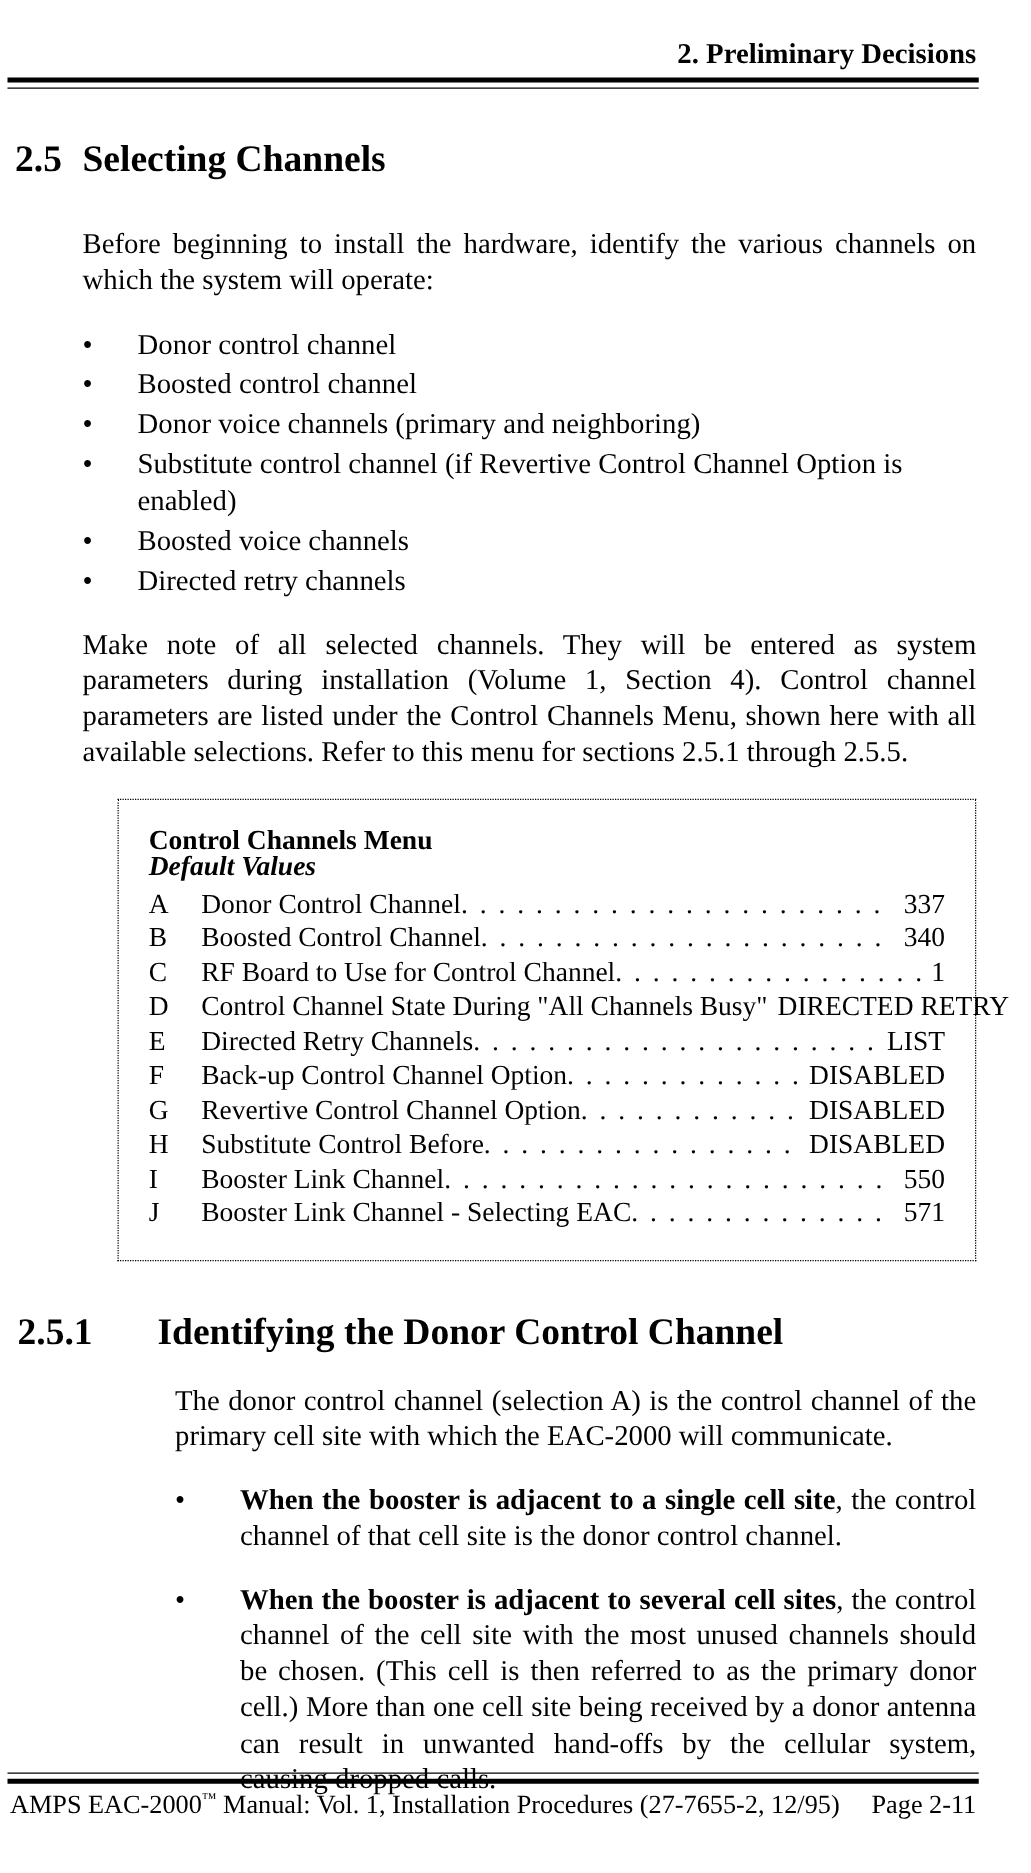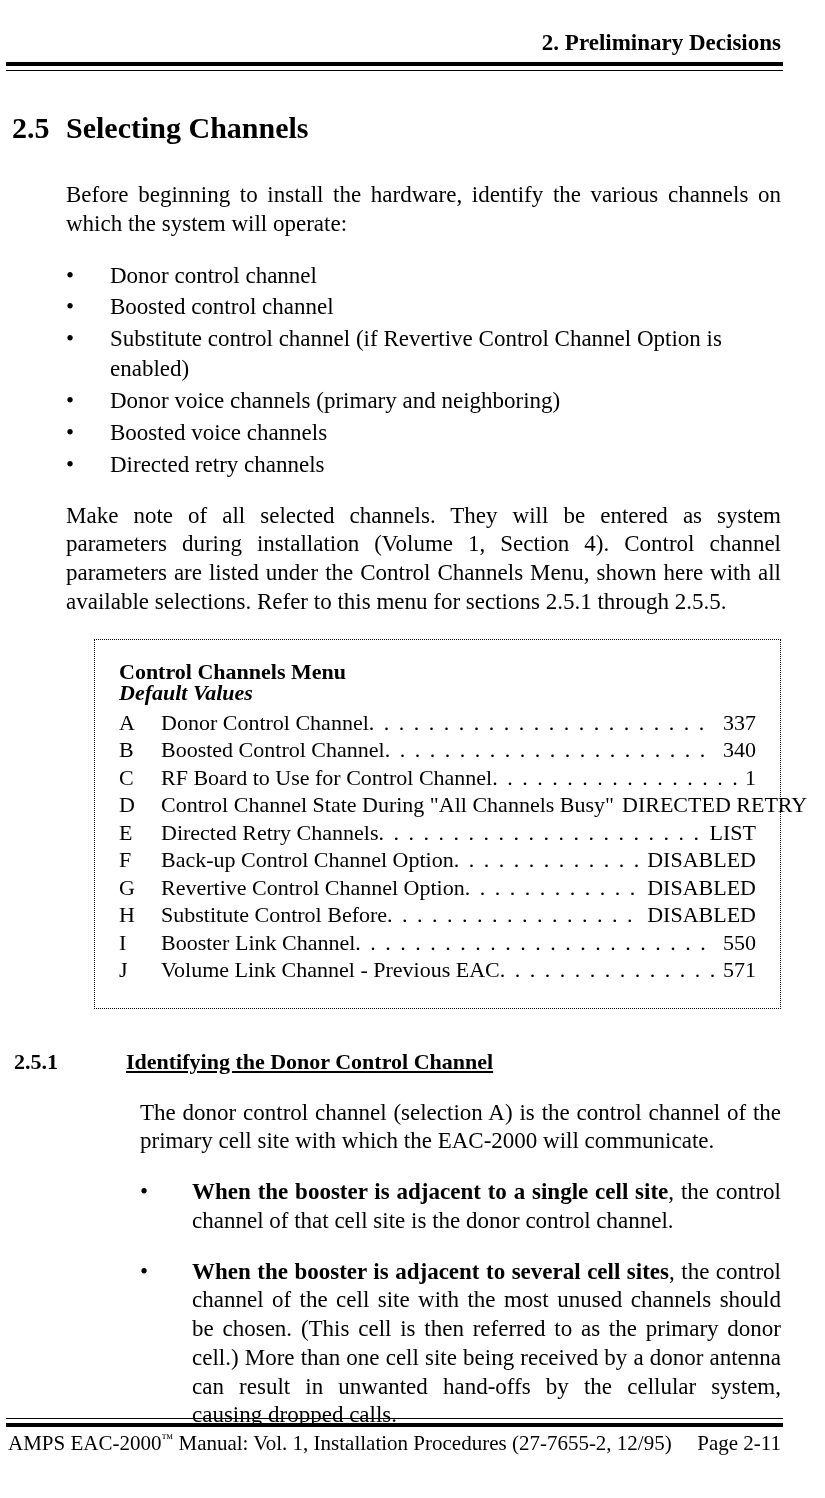--- a/index.html
+++ b/index.html
@@ -113,24 +113,23 @@
     content: " . . . . . . . . . . . . . . . . . . . . . . . . . . . . . . . . . . . . . . . . . . . . . . . . . . . . . . . . . . . . . . . . . . . . . . . . . . . . . . . . . . . . . . . . . . . . . .";
   }
   .menu-val {
     flex: 0 0 auto;
     padding-left: 8px;
   }
   .subsection {
     margin: 40px 0 0 0;
   }
   .subsection-head {
-    font-size: 22px;
+    font-size: 30px;
     font-weight: bold;
     margin: 0 0 24px 0;
-    text-decoration: underline;
   }
   .subsec-num { display:inline-block; width:112px; padding-left:2px;}
   .sub-body {
     margin-left: 128px;
     font-size: 23px;
     line-height: 1.25;
   }
   ul.sub-bullets {
     list-style: none;
     padding: 0;
@@ -186,22 +185,22 @@
     <h2 class="section-title">
       <span class="sec-num">2.5</span><span>Selecting Channels</span>
     </h2>
 
     <div class="body-block">
       <p class="para">Before beginning to install the hardware, identify the various channels on which the system will operate:</p>
 
       <ul class="bullets">
         <li>Donor control channel</li>
         <li>Boosted control channel</li>
+        <li>Donor voice channels (primary and neighboring)</li>
         <li>Substitute control channel (if Revertive Control Channel Option is enabled)</li>
-        <li>Donor voice channels (primary and neighboring)</li>
         <li>Boosted voice channels</li>
         <li>Directed retry channels</li>
       </ul>
 
       <p class="para para-justify">Make note of all selected channels.  They will be entered as system parameters during installation (Volume 1, Section 4).  Control channel parameters are listed under the Control Channels Menu, shown here with all available selections.  Refer to this menu for sections 2.5.1 through 2.5.5.</p>
 
       <div class="menu-box">
         <div class="menu-title">Control Channels Menu</div>
         <div class="menu-default">Default Values</div>
 
@@ -254,21 +253,21 @@
           <span class="menu-val">DISABLED</span>
         </div>
         <div class="menu-row">
           <span class="menu-key">I</span>
           <span class="menu-label">Booster Link Channel</span>
           <span class="menu-dots"></span>
           <span class="menu-val">550</span>
         </div>
         <div class="menu-row">
           <span class="menu-key">J</span>
-          <span class="menu-label">Volume Link Channel - Previous EAC</span>
+          <span class="menu-label">Booster Link Channel - Selecting EAC</span>
           <span class="menu-dots"></span>
           <span class="menu-val">571</span>
         </div>
       </div>
     </div>
 
     <div class="subsection">
       <div class="subsection-head">
         <span class="subsec-num">2.5.1</span><span>Identifying the Donor Control Channel</span>
       </div>

